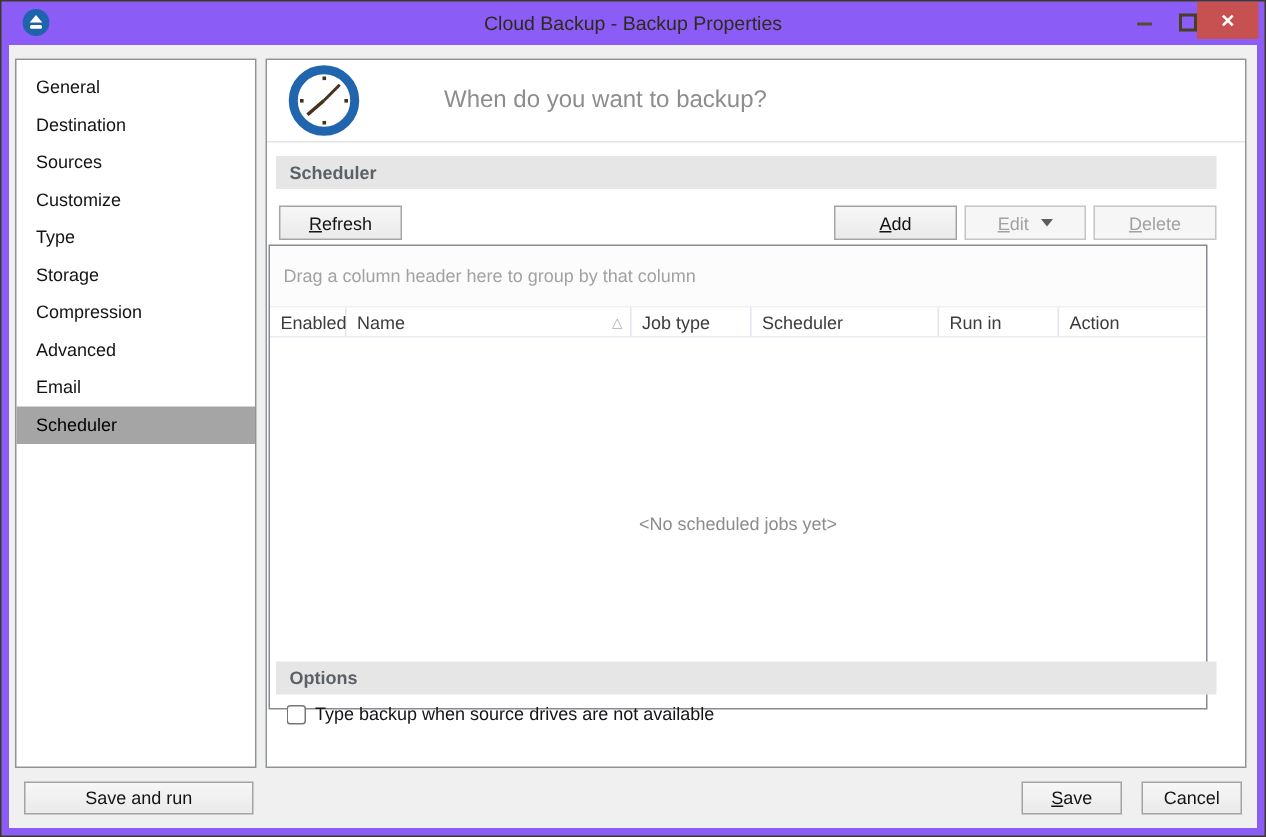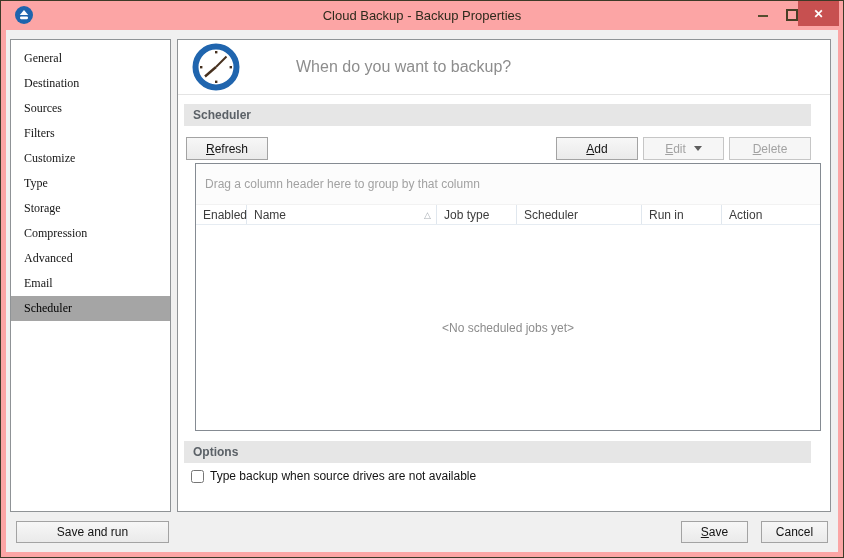--- a/index.html
+++ b/index.html
@@ -1,19 +1,19 @@
 <!DOCTYPE html>
 <html><head>
 <meta charset="utf-8">
 <style>
   html,body{margin:0;padding:0;background:#d8d8d8;}
   *{font-family:"Liberation Sans",sans-serif;}
   .window{
     position:relative;width:844px;height:558px;box-sizing:border-box;
-    background:#fca5a5;border:1px solid #3d3a27;overflow:hidden;
+    background:#8b5cf6;border:1px solid #3d3a27;overflow:hidden;
     font-size:12px;color:#141414;
   }
   
   .titlebar{position:absolute;left:0;top:0;width:100%;height:29px;}
   .app-icon{position:absolute;left:14px;top:5px;width:18px;height:18px;}
   .win-title{
     position:absolute;left:0;top:0;width:100%;height:29px;line-height:29px;
     text-align:center;font-size:13px;color:#2e2a1c;
   }
   .btn-min{position:absolute;left:751px;top:4px;width:22px;height:20px;cursor:default;}
@@ -23,21 +23,21 @@
   .btn-close{
     position:absolute;left:797px;top:0;width:41px;height:25px;background:#c75050;
     display:flex;align-items:center;justify-content:center;
     color:#fff;font-size:12px;font-weight:bold;
   }
   
   .client{position:absolute;left:5px;top:29px;width:832px;height:522px;background:#f0f0f0;}
   .panel{position:absolute;background:#fff;border:1px solid #8f9396;box-sizing:border-box;}
   
   .sidebar{left:4px;top:9px;width:161px;height:473px;padding-top:6px;}
-  .side-item{height:25px;line-height:25px;padding-left:13px;cursor:default;font-family:Liberation Serif, serif;}
+  .side-item{height:25px;line-height:25px;padding-left:13px;cursor:default;}
   .side-item.indent{}
   .side-item.selected{background:#a5a5a5;color:#000;}
   
   .main{left:171px;top:9px;width:654px;height:473px;}
   .page-header{position:absolute;left:0;top:0;width:652px;height:54px;border-bottom:1px solid #e4e4e4;}
   .clock{position:absolute;left:14px;top:3px;}
   .question{position:absolute;left:76px;top:0;height:54px;display:flex;align-items:center;color:#8d8d8d;font-size:16px;margin-left:42px;}
   .section-bar{
     position:absolute;left:6px;width:627px;height:22px;background:#e6e6e6;
     line-height:22px;padding-left:9px;box-sizing:border-box;
@@ -54,21 +54,21 @@
   }
   .btn.disabled{background:#f6f6f6;border-color:#c6c6c6;color:#a2a2a2;}
   .mn{text-decoration:underline;}
   .btn-refresh{left:8px;top:97px;width:82px;}
   .btn-add{left:378px;top:97px;width:82px;}
   .btn-edit{left:465px;top:97px;width:81px;}
   .btn-delete{left:551px;top:97px;width:82px;}
   .dd-arrow{width:0;height:0;border-left:4px solid transparent;border-right:4px solid transparent;border-top:5px solid #5e5e5e;margin-left:8px;}
   
   .jobs-table{
-    position:absolute;left:17px;top:123px;width:626px;height:268px;
+    position:absolute;left:1px;top:123px;width:626px;height:310px;
     border:1px solid #858b92;box-sizing:border-box;background:#fff;
     display:flex;flex-direction:column;
   }
   .group-row{height:40px;flex:none;display:flex;align-items:center;padding-left:9px;color:#a2a2a2;background:#fcfcfc;}
   .hdr-row{
     height:21px;flex:none;display:flex;box-sizing:border-box;
     border-top:1px solid #f2f2f2;border-bottom:1px solid #e6ecf2;color:#3c3c3c;
   }
   .hcell{height:100%;box-sizing:border-box;padding-left:7px;display:flex;align-items:center;border-right:1px solid #e0e7ee;}
   .c-enabled{width:51px;}
@@ -115,21 +115,20 @@
         <span>✕</span>
       </div>
   </div>
 
   <div class="client">
 
     <div class="panel sidebar">
       <div class="side-item">General</div>
       <div class="side-item">Destination</div>
       <div class="side-item">Sources</div>
-      <div class="side-item">Filters</div>
       <div class="side-item indent">Customize</div>
       <div class="side-item">Type</div>
       <div class="side-item indent">Storage</div>
       <div class="side-item">Compression</div>
       <div class="side-item">Advanced</div>
       <div class="side-item">Email</div>
       <div class="side-item selected">Scheduler</div>
     </div>
 
     <div class="panel main">

